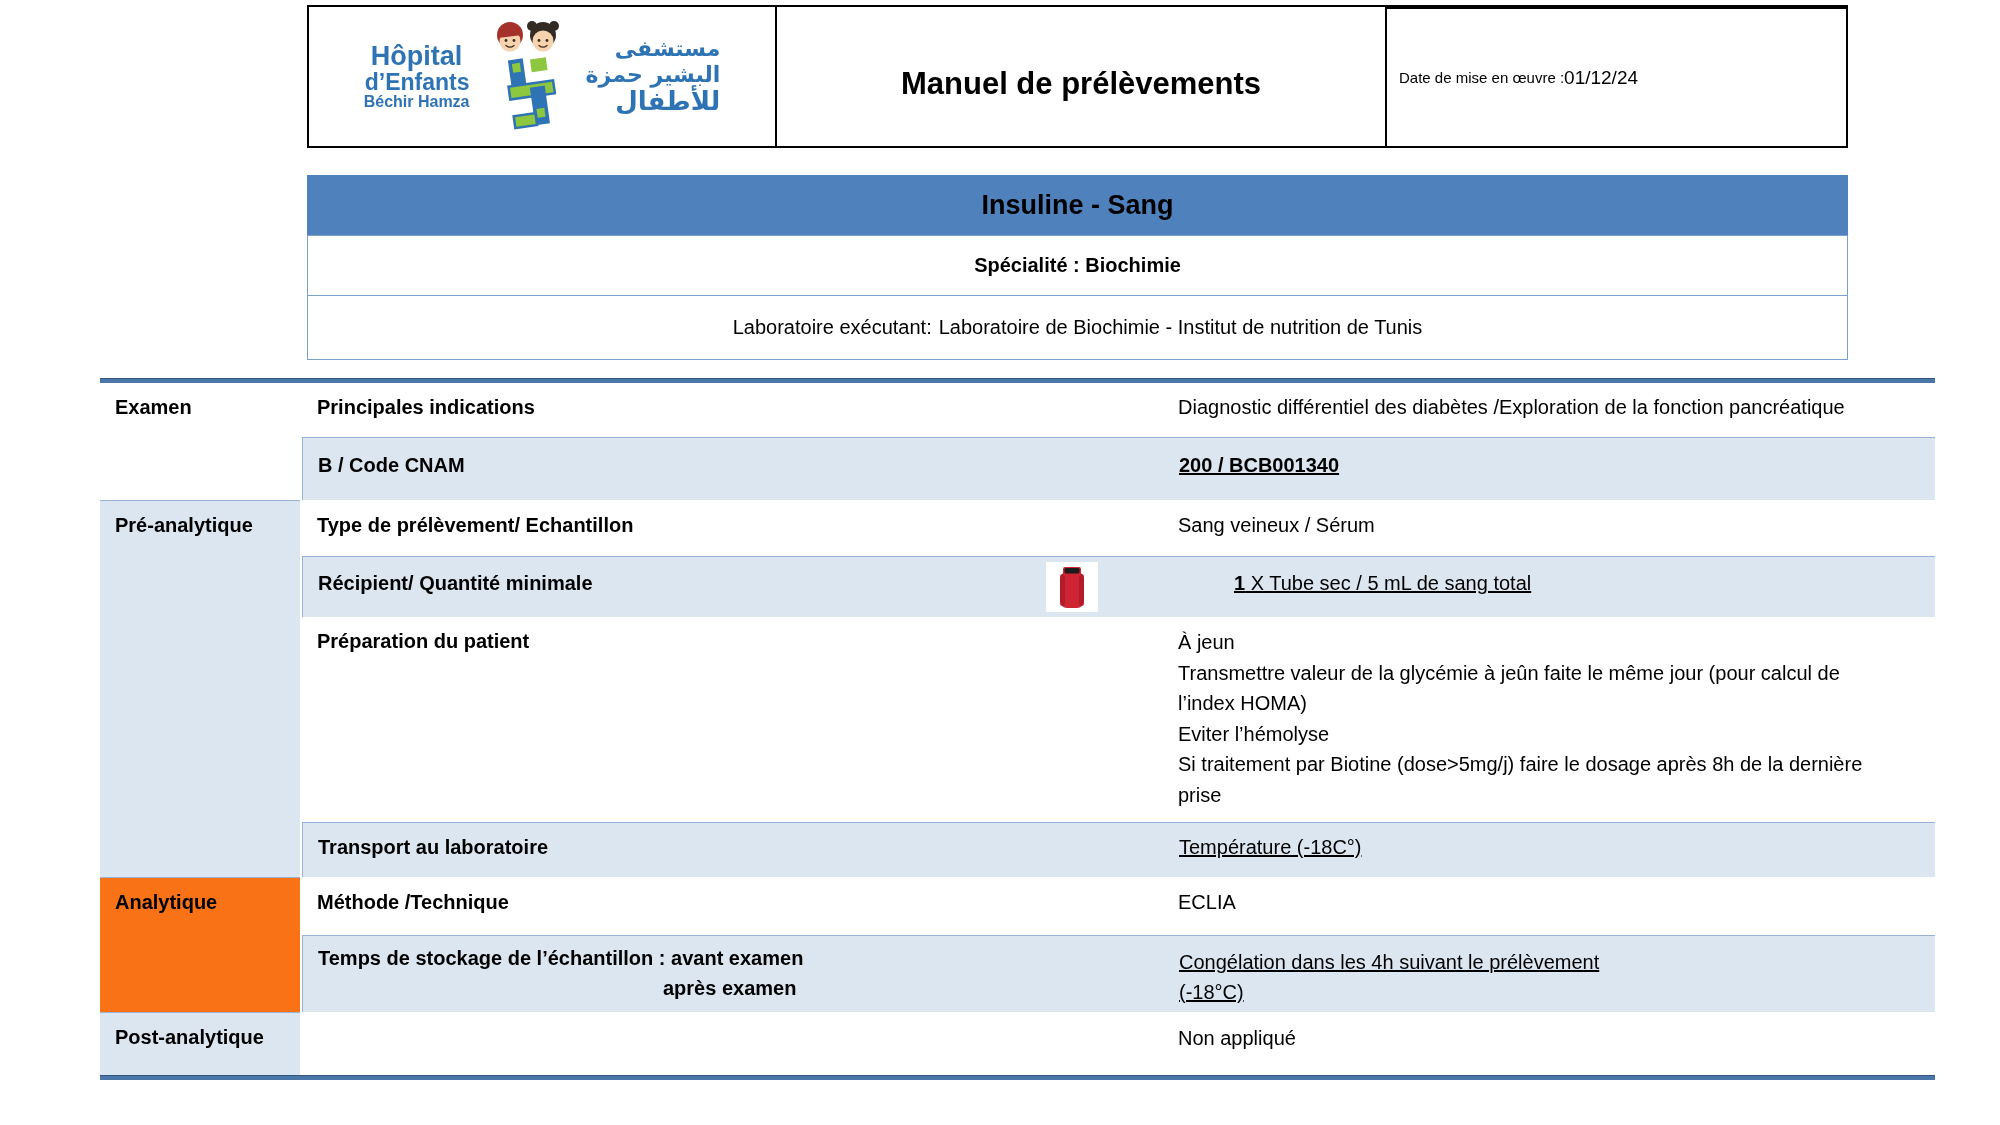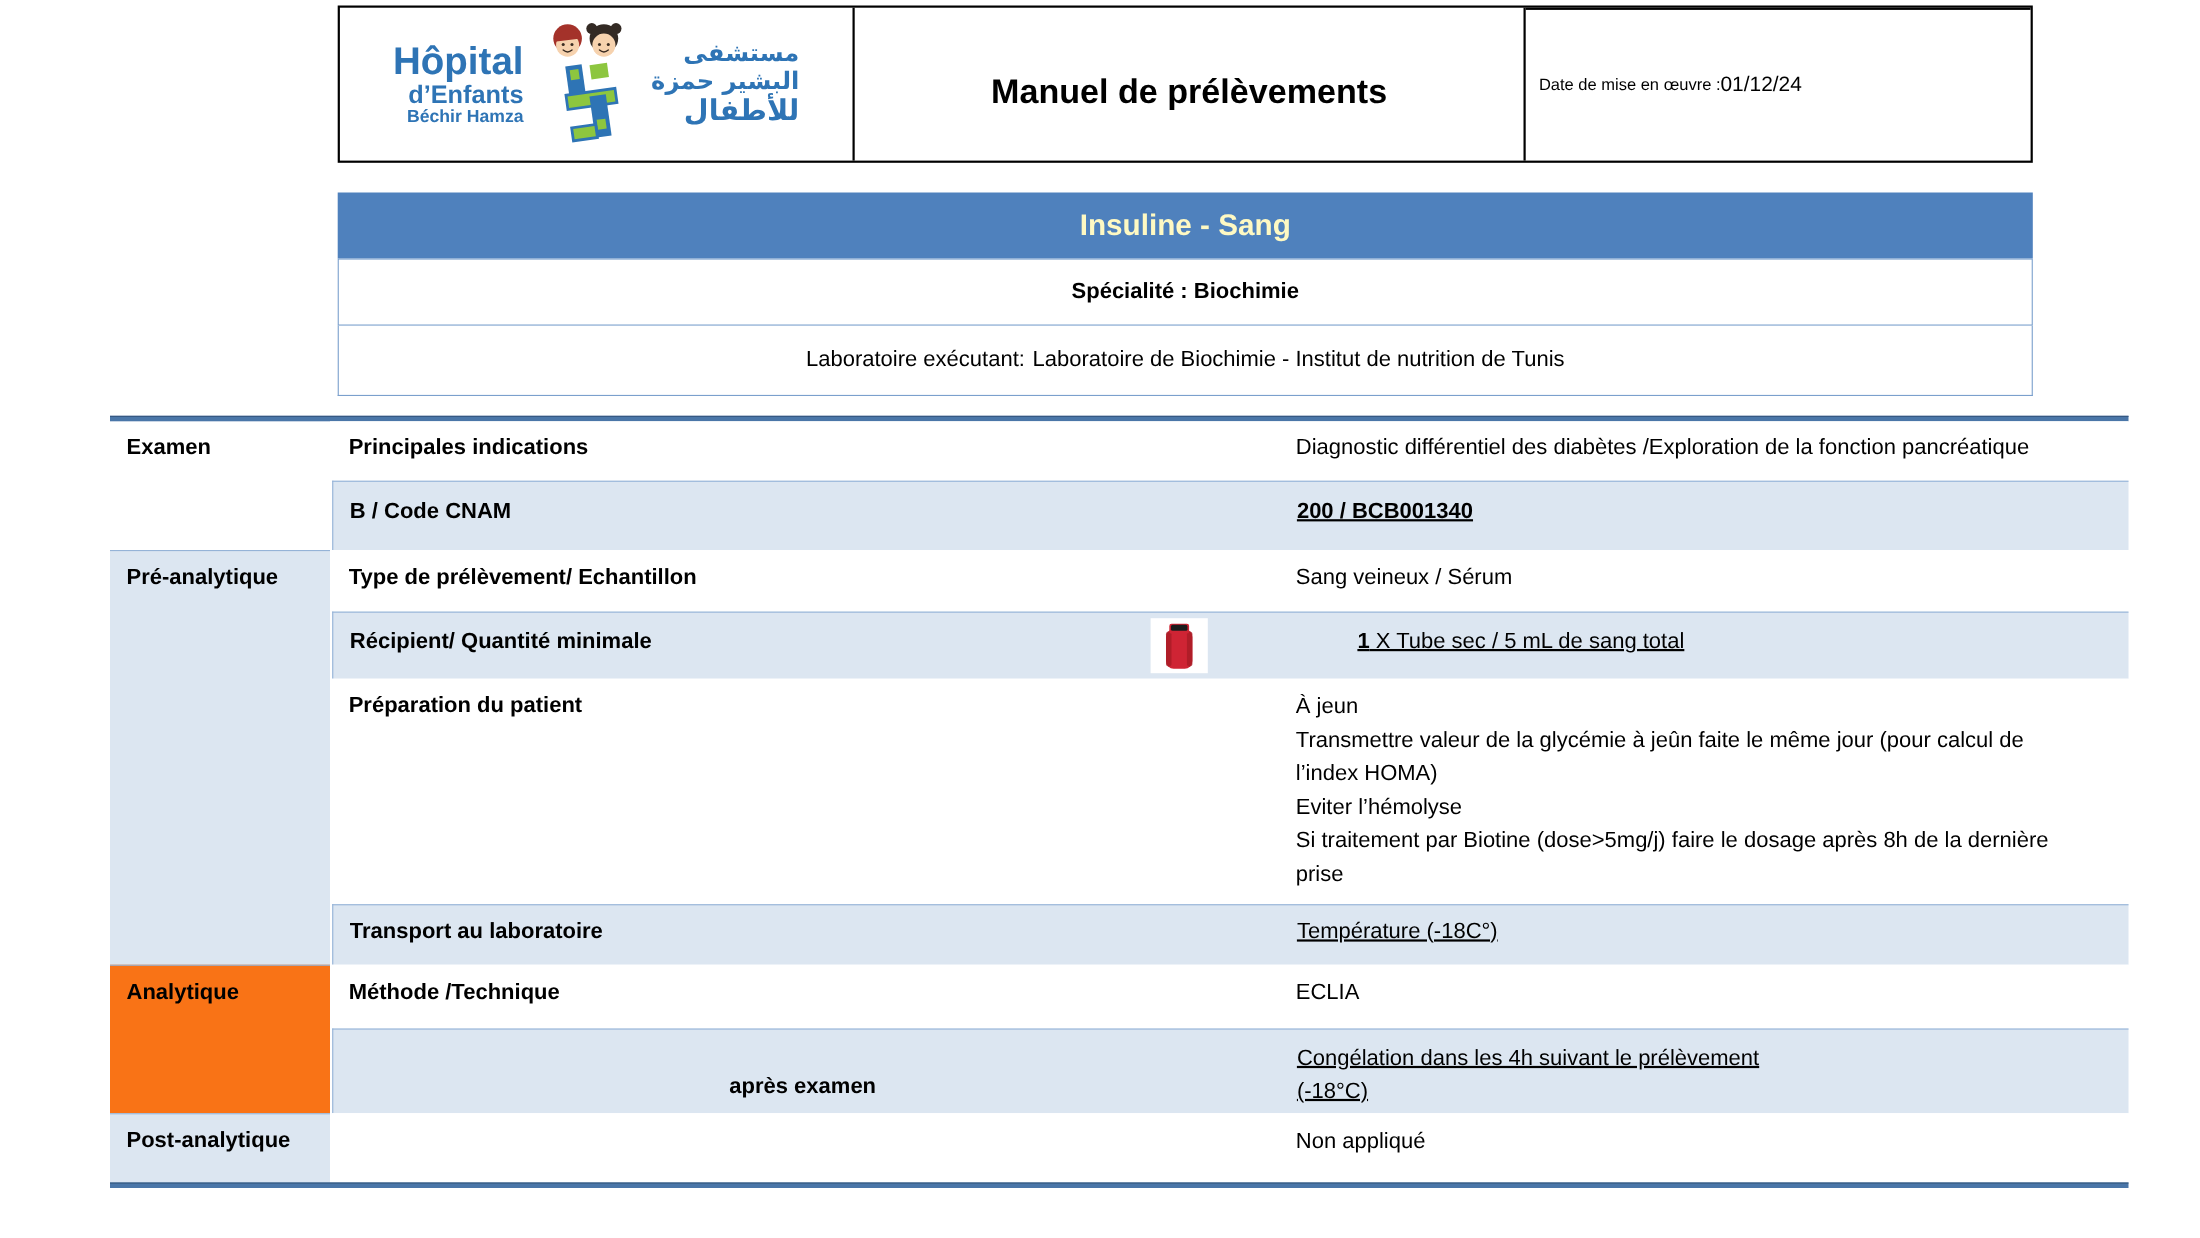--- a/index.html
+++ b/index.html
@@ -18,32 +18,32 @@
   #title-cell .doc-title { font-size:31px; font-weight:bold; padding-top:14px; }
   #ref-cell { flex:1; display:flex; flex-direction:column; }
   #ref-top { height:101px; padding:7px 12px 0 12px; font-size:19px; line-height:29px; }
   #ref-date { flex:1; border-top:2px solid #000; display:flex; align-items:center;
               padding:0 12px; }
   #ref-date .date-label { font-size:15px; }
   #ref-date .date-value { font-size:19px; }
 
   
   .logo-fr { text-align:right; color:#2e74b5; font-weight:bold; line-height:1.05; }
-  .logo-fr .l1 { font-size:35px; }
+  .logo-fr .l1 { font-size:27px;text-align:center; }
   .logo-fr .l2 { font-size:23px; }
   .logo-fr .l3 { font-size:16px; }
   .logo-ar { text-align:right; color:#2e74b5; font-weight:bold;
              font-family:"DejaVu Sans", sans-serif; line-height:1.15; }
   .logo-ar .a1,.logo-ar .a2 { font-size:22px; }
   .logo-ar .a3 { font-size:26px; }
 
   
   #banner { left:307px; top:175px; width:1541px; height:60px; background:#4f81bd;
             display:flex; align-items:center; justify-content:center; }
-  #banner .banner-text { color:#fef9c3; font-size:27px; font-weight:bold; }
+  #banner .banner-text { color:#000000; font-size:27px; font-weight:bold; }
   #spec-box { left:307px; top:235px; width:1541px; height:61px;
               border:1px solid #7ba0cd; display:flex; align-items:center; justify-content:center; }
   #spec-box .t { font-size:20px; font-weight:bold; }
   #lab-box { left:307px; top:296px; width:1541px; height:64px;
              border:1px solid #7ba0cd; border-top:none;
              display:flex; align-items:center; justify-content:center; font-size:20px; }
   #lab-box .lab-label { font-weight:normal; }
   #lab-box .lab-value { margin-left:7px; }
 
   
@@ -198,20 +198,21 @@
     <span class="lab" style="top:13px;">Transport au laboratoire</span>
     <span class="val" style="top:13px;">Température (-18C°)</span>
   </div>
 
   <div class="row row-white" style="top:499px; height:58px;">
     <span class="lab" style="top:14px;">Méthode /Technique</span>
     <span class="val" style="top:14px;">ECLIA</span>
   </div>
 
   <div class="row row-shaded" style="top:557px; height:77px;">
+    <span class="lab" style="top:11px;">Temps de stockage de l’échantillon : avant examen</span>
     <span class="lab" style="left:360px; top:41px;">après examen</span>
     <div class="val" id="stock-val" style="top:11px;">
       <div>Congélation dans les 4h suivant le prélèvement</div>
       <div>(-18°C)</div>
     </div>
   </div>
 
   <div class="row row-white" style="top:634px; height:63px;">
     <span class="val" style="top:15px;">Non appliqué</span>
   </div>

